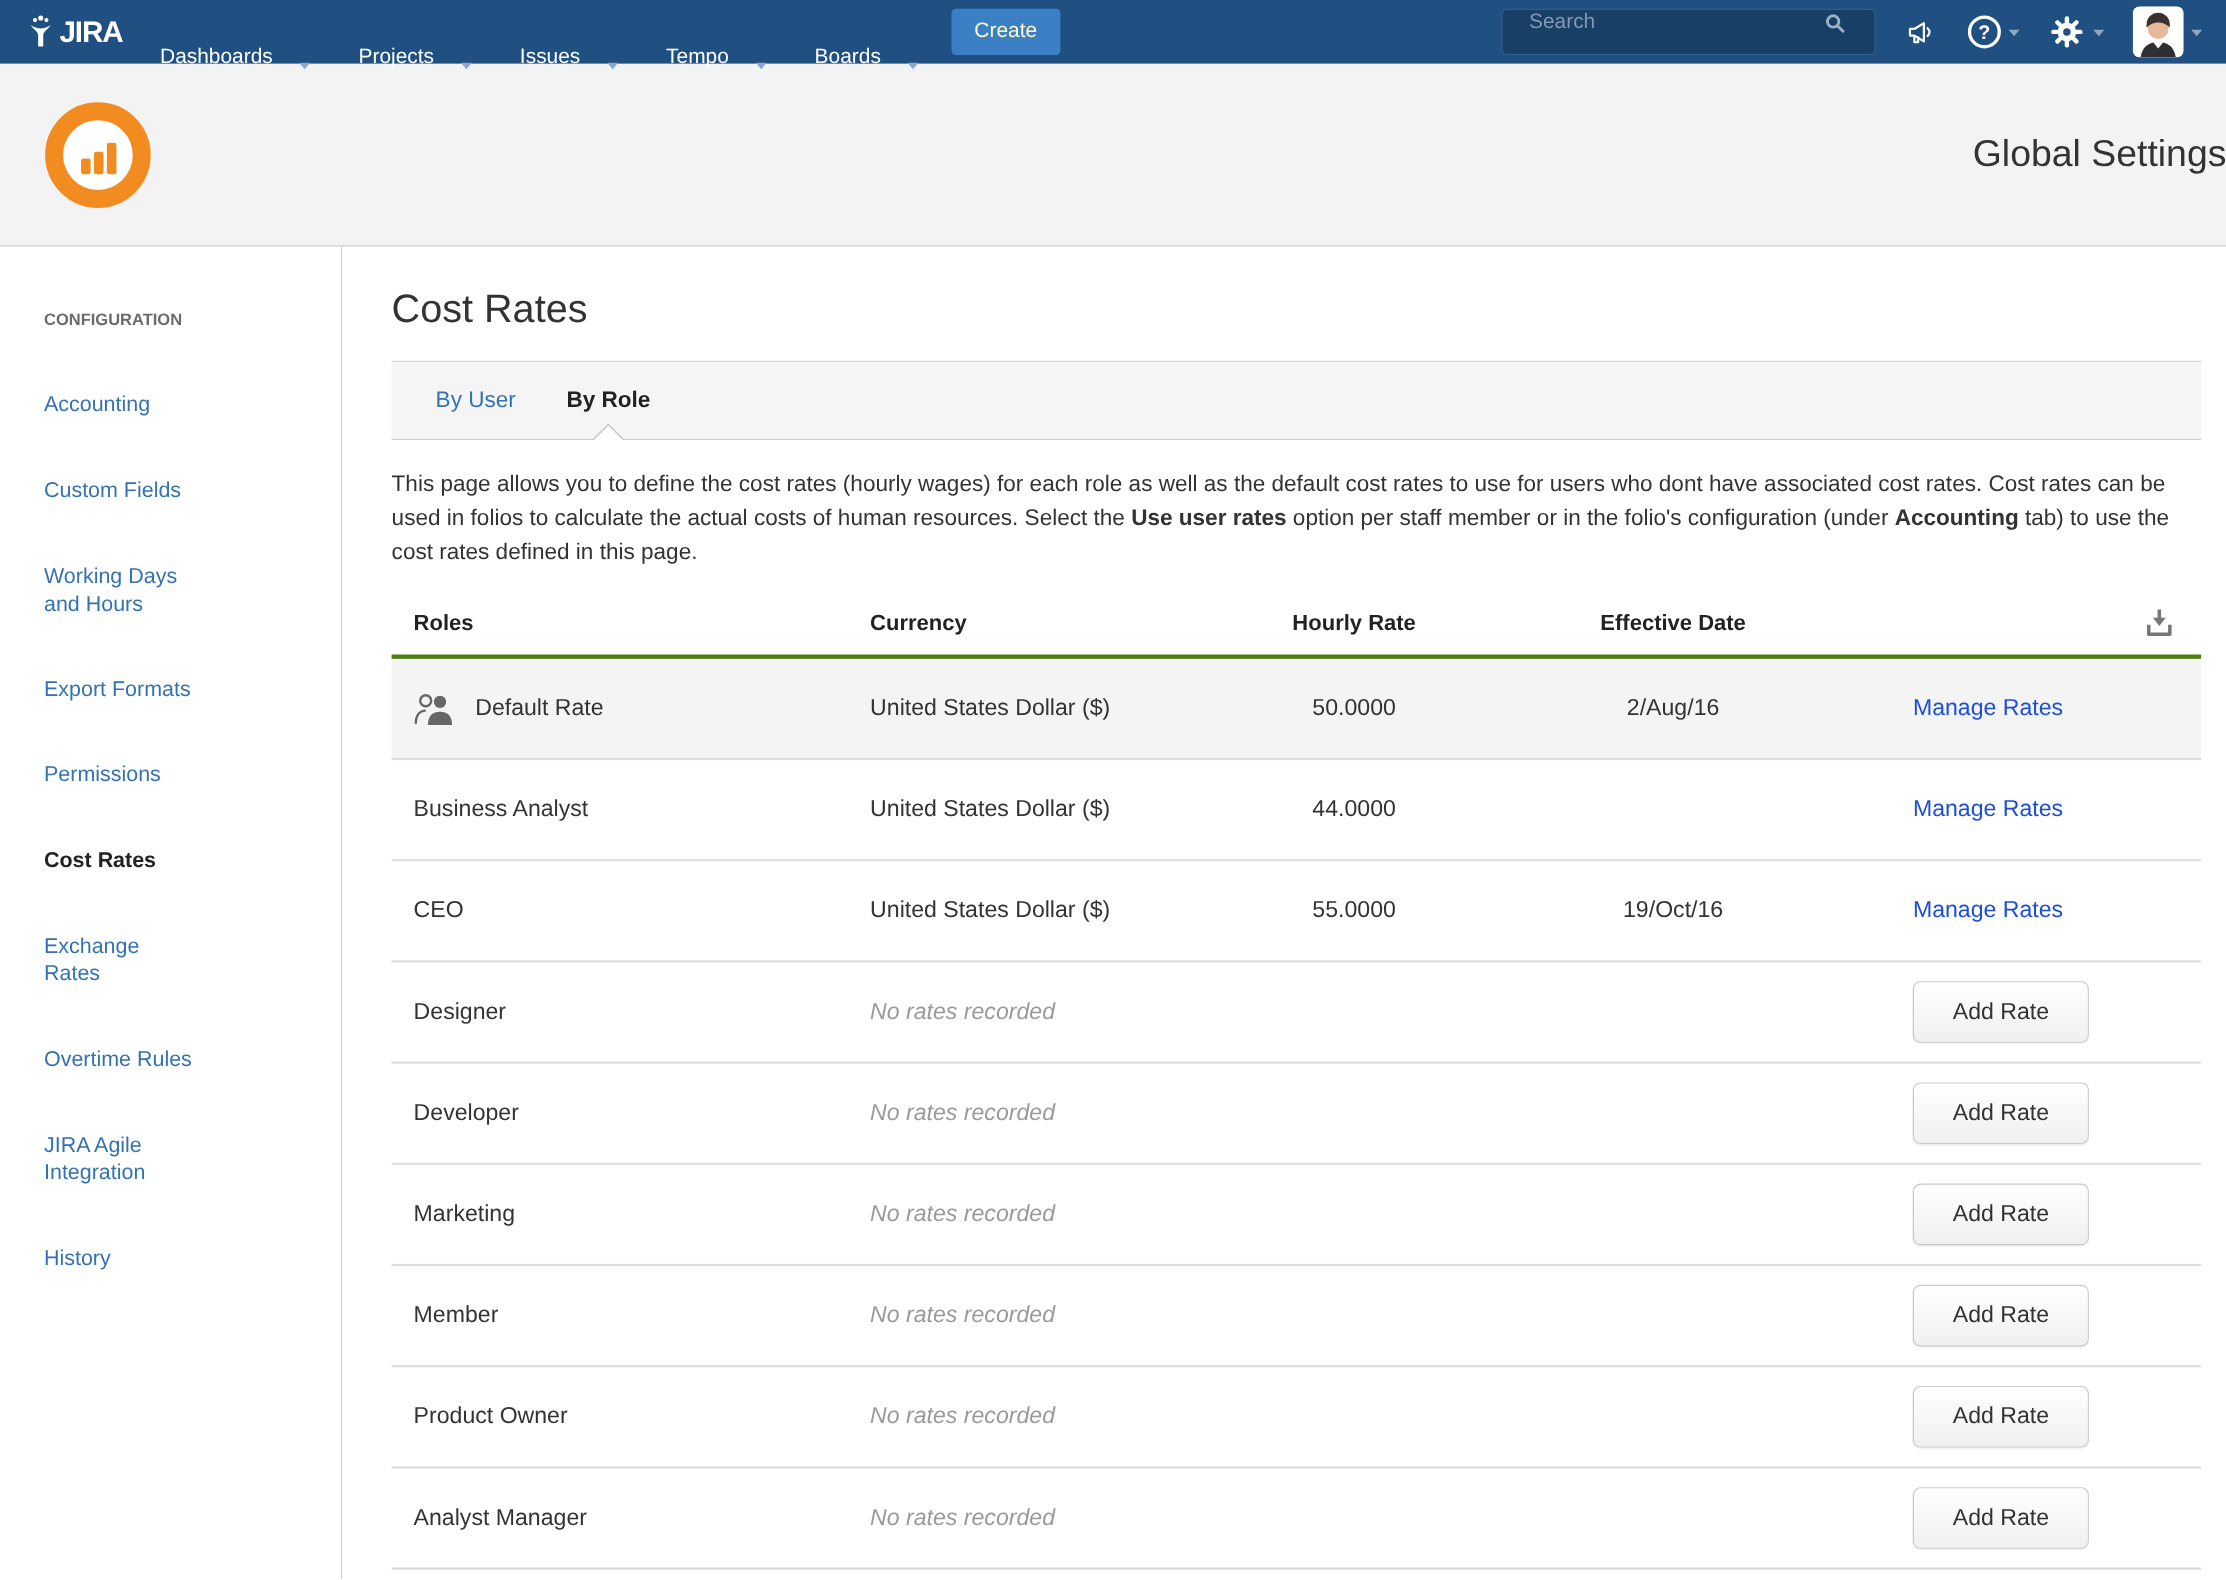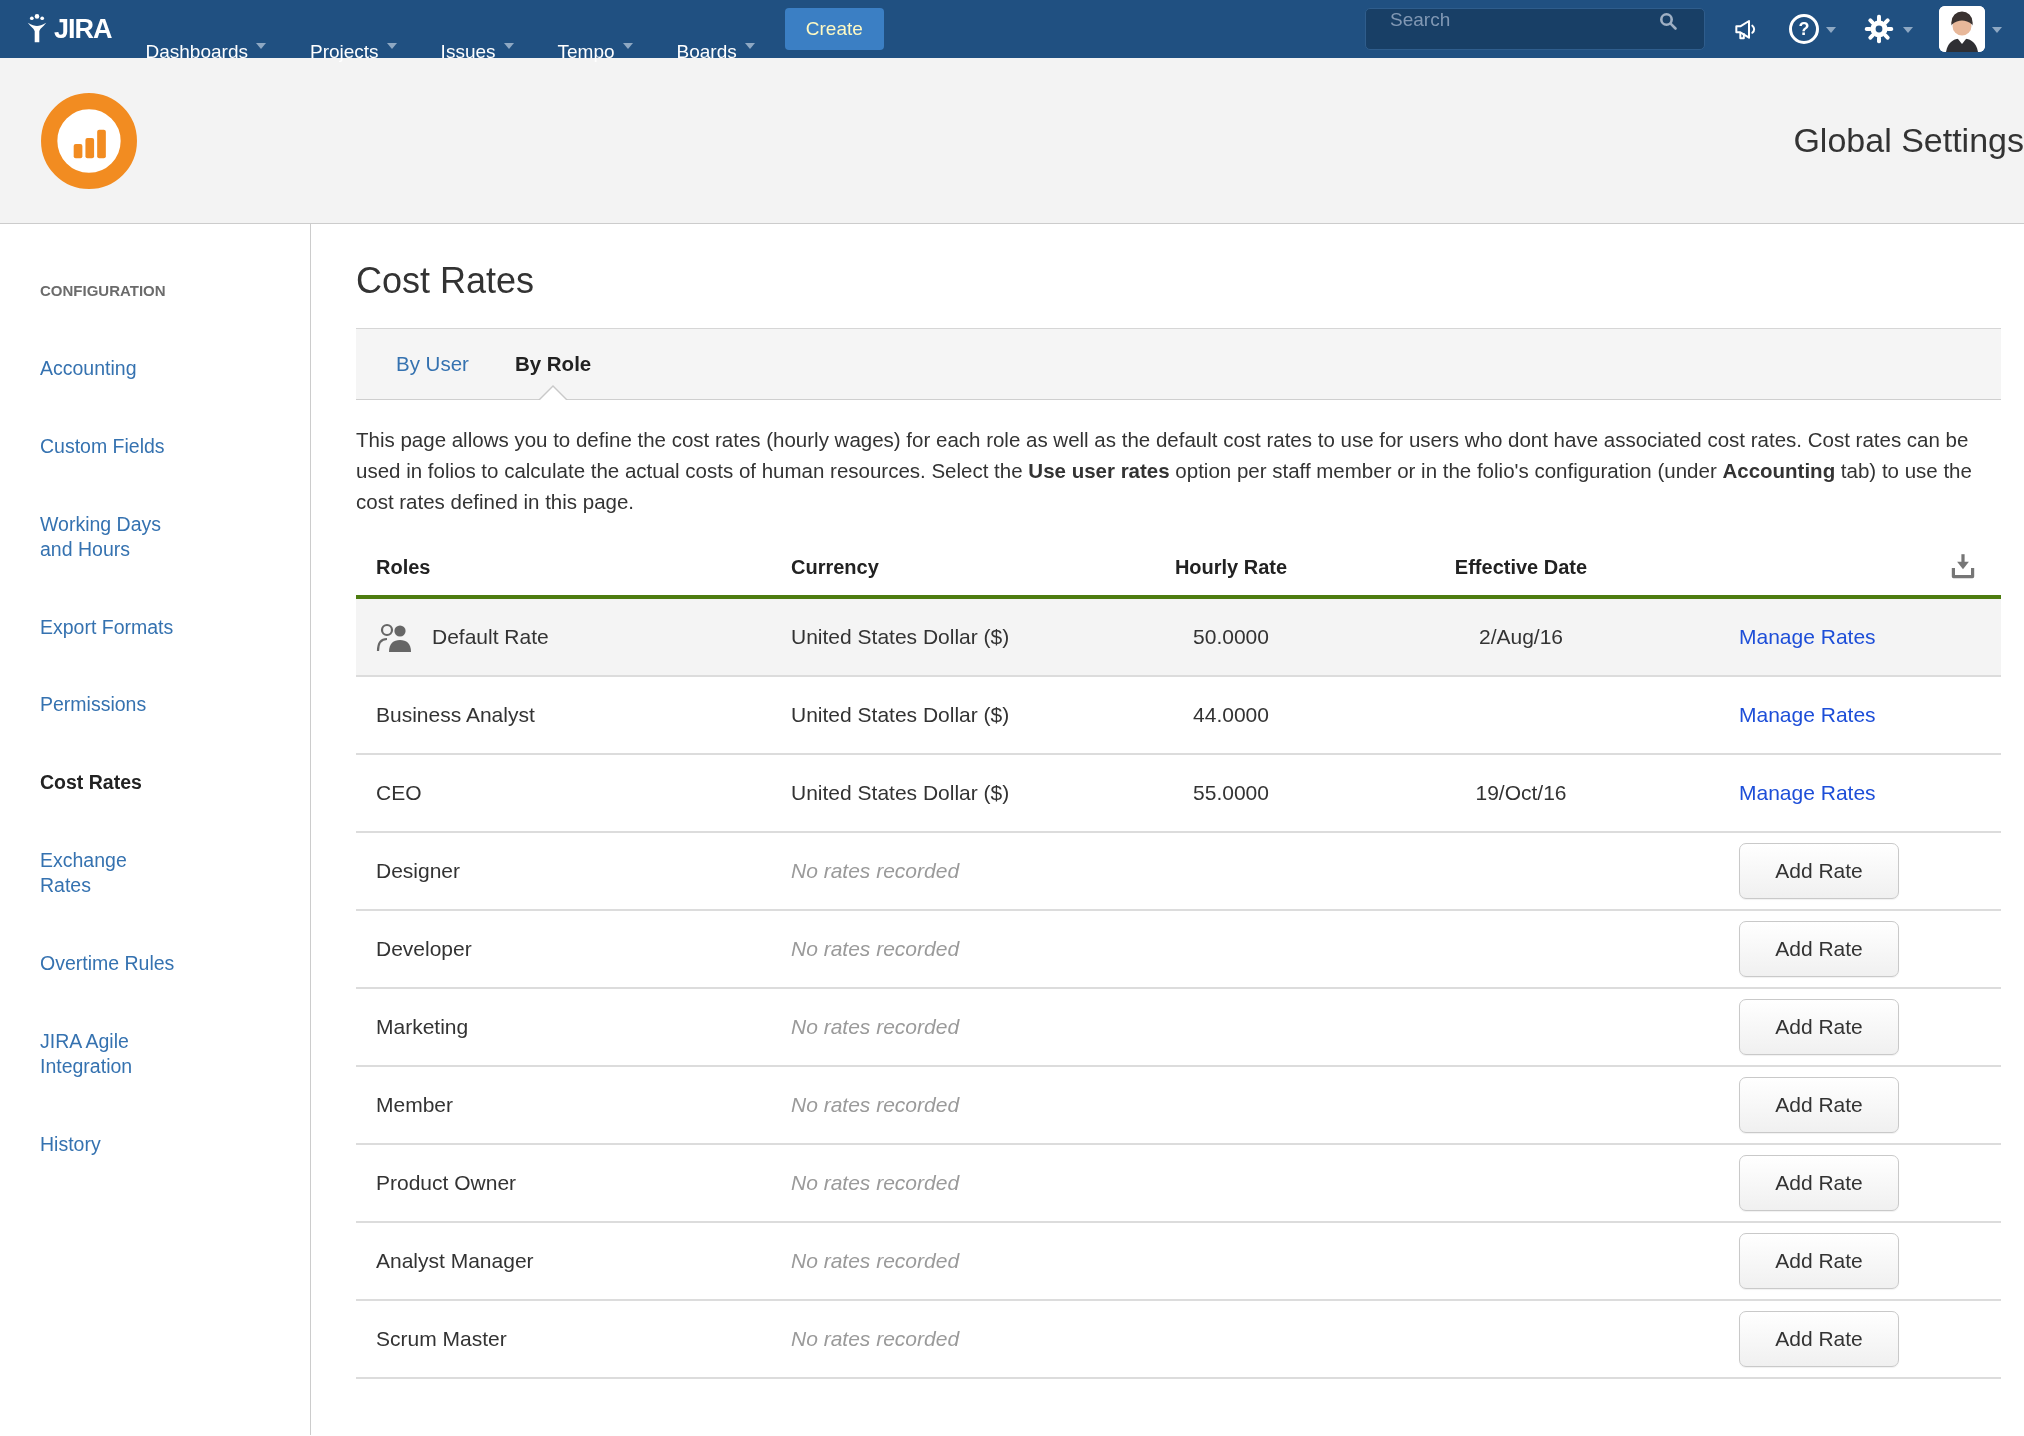--- a/index.html
+++ b/index.html
@@ -5,21 +5,21 @@
   * { margin:0; padding:0; box-sizing:border-box; }
   html,body { width:2024px; height:1436px; overflow:hidden; background:#fff;
               font-family:"Liberation Sans", sans-serif; }
 
   
   .topnav { height:58px; background:#205081; display:flex; align-items:center;
             padding:0 22px; color:#fff; }
   .brand { display:flex; align-items:center; gap:2px; margin-right:34px; }
   .brand-text { font-size:27px; font-weight:bold; letter-spacing:-1px; }
   .nav-items { display:flex; align-items:center; gap:44px; }
-  .nav-item { display:flex; align-items:flex-start; gap:8px; font-size:19px; cursor:pointer;margin-top:46px; }
+  .nav-item { display:flex; align-items:flex-end; gap:24px; font-size:19px; cursor:pointer;margin-top:46px; }
   .caret { width:0; height:0; border-left:5px solid transparent; border-right:5px solid transparent;
            border-top:6px solid #8ea8c3; margin-top:2px; }
   .create-btn { margin-left:30px; background:#3b7fc4; color:#fef9c3; font-size:19px; font-weight:normal;
                 border:none; border-radius:4px; padding:10px 21px; cursor:pointer; }
   .nav-right { margin-left:auto; display:flex; align-items:center; gap:26px; }
   .searchbox { width:340px; height:42px; background:#183f66; border:1px solid #2f5d8c;
                border-radius:5px; display:flex; align-items:flex-start; padding:0 24px; }
   .searchbox input { flex:1; background:transparent; border:none; outline:none;
                      color:#cdd9e5; font-size:19px; font-family:"Liberation Sans",sans-serif; }
   .searchbox input::placeholder { color:#8198b4; opacity:1; }
@@ -64,21 +64,21 @@
   
   .desc { margin-top:24px; font-size:20.5px; line-height:31px; color:#333; max-width:1645px; }
   .desc b { font-weight:bold; }
 
   
   .rates-table { margin-top:22px; width:1645px; }
   .trow { display:grid; grid-template-columns:435px 330px 220px 360px 1fr;
           align-items:center; }
   .thead { height:60px; font-size:20px; font-weight:bold; color:#222;
            border-bottom:4px solid #4d7c0f; }
-  .tbody .trow { height:78px; border-bottom:2px solid #dcdcdc; font-size:21px; color:#333; }
+  .tbody .trow { height:92px; border-bottom:2px solid #dcdcdc; font-size:21px; color:#333; }
   .tbody .trow.highlight { background:#f4f4f4; }
   .c-role { padding-left:20px; display:flex; align-items:center; gap:18px; }
   .c-center { text-align:center; }
   .c-actions { display:flex; justify-content:flex-start; padding-left:38px; }
   .c-actions-header { display:flex; justify-content:flex-end; padding-right:22px; }
   .norates { font-style:italic; color:#9a9a9a; }
   .link { color:#1d4ed8; cursor:pointer; text-decoration:none; }
   .add-btn { width:160px; height:56px; font-size:21px; color:#333;
              font-family:"Liberation Sans",sans-serif;
              background:linear-gradient(#ffffff,#f0f0f0); border:1px solid #c9c9c9;

